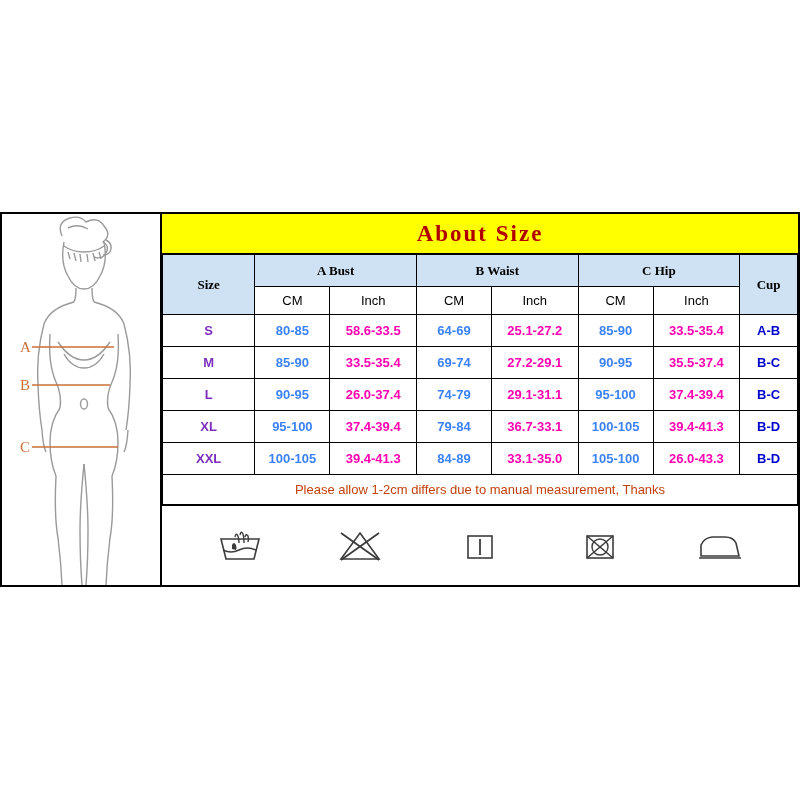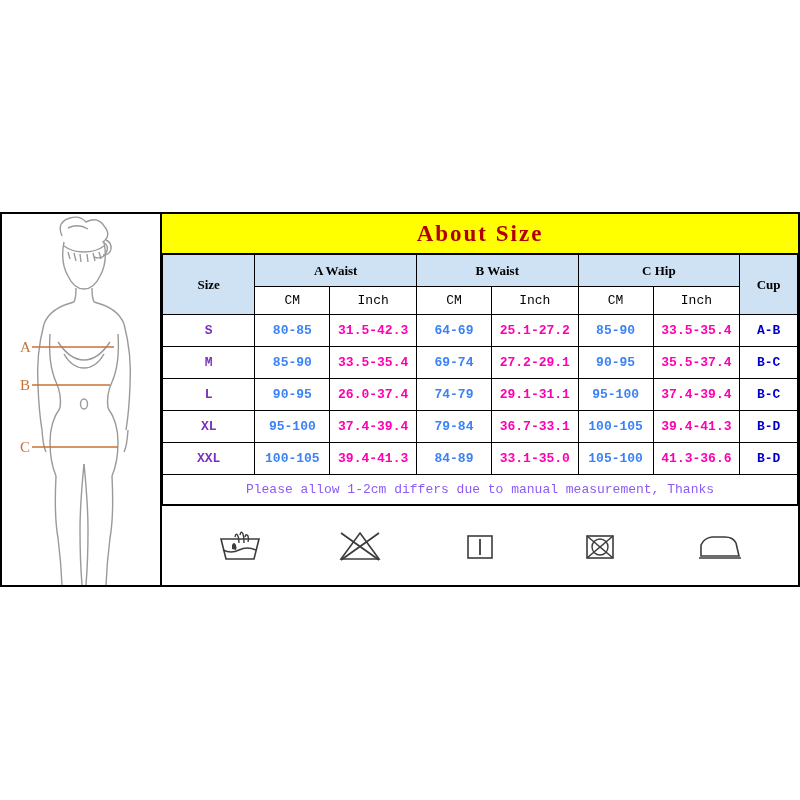--- a/index.html
+++ b/index.html
@@ -82,21 +82,21 @@
     letter-spacing: 2px;
   }
   table.size-table {
     border-collapse: collapse;
     width: 100%;
     table-layout: fixed;
   }
   table.size-table td, table.size-table th {
     border: 1px solid #000000;
     text-align: center;
-    font-family: Liberation Mono, monospace;
+    font-family: Liberation Sans, sans-serif;
     font-size: 13px;
     padding: 0;
     height: 32px;
     box-sizing: border-box;
   }
   .hdr-main {
     background: #cfe2f3;
     font-family: "Liberation Serif", serif !important;
     font-weight: bold;
     font-size: 16px;
@@ -125,21 +125,21 @@
   }
   .cell-cup {
     color: #0000cc;
     font-weight: bold;
     font-size: 13px;
   }
   .note-row td {
     height: 30px !important;
     font-family: "Liberation Mono", monospace;
     font-size: 13px;
-    color: #8b5cf6;
+    color: #c2410c;
     border-left: none;
     border-right: none;
   }
   .care-row {
     flex: 1 1 auto;
     display: flex;
     align-items: center;
     justify-content: space-around;
     border-top: 1px solid #000000;
     padding: 0 18px;
@@ -221,39 +221,39 @@
             <col style="width:15%">
           <col style="width:13%">
             <col style="width:15%">
           <col style="width:13%">
             <col style="width:15%">
           <col style="width:10%">
         </colgroup>
         <thead>
           <tr>
             <td class="hdr-main" rowspan="2">Size</td>
-            <td class="hdr-main" colspan="2">A Waist</td>
+            <td class="hdr-main" colspan="2">A Bust</td>
             <td class="hdr-main" colspan="2">B Waist</td>
             <td class="hdr-main" colspan="2">C Hip</td>
             <td class="hdr-main" rowspan="2">Cup</td>
           </tr>
           <tr>
             <td class="hdr-sub">CM</td>
             <td class="hdr-sub">Inch</td>
             <td class="hdr-sub">CM</td>
             <td class="hdr-sub">Inch</td>
             <td class="hdr-sub">CM</td>
             <td class="hdr-sub">Inch</td>
           </tr>
         </thead>
         <tbody>
           <tr>
             <td class="cell-size">S</td>
             <td class="cell-cm">80-85</td>
-            <td class="cell-inch">31.5-42.3</td>
+            <td class="cell-inch">58.6-33.5</td>
             <td class="cell-cm">64-69</td>
             <td class="cell-inch">25.1-27.2</td>
             <td class="cell-cm">85-90</td>
             <td class="cell-inch">33.5-35.4</td>
             <td class="cell-cup">A-B</td>
           </tr>
           <tr>
             <td class="cell-size">M</td>
             <td class="cell-cm">85-90</td>
             <td class="cell-inch">33.5-35.4</td>
@@ -283,21 +283,21 @@
             <td class="cell-inch">39.4-41.3</td>
             <td class="cell-cup">B-D</td>
           </tr>
           <tr>
             <td class="cell-size">XXL</td>
             <td class="cell-cm">100-105</td>
             <td class="cell-inch">39.4-41.3</td>
             <td class="cell-cm">84-89</td>
             <td class="cell-inch">33.1-35.0</td>
             <td class="cell-cm">105-100</td>
-            <td class="cell-inch">41.3-36.6</td>
+            <td class="cell-inch">26.0-43.3</td>
             <td class="cell-cup">B-D</td>
           </tr>
           <tr class="note-row">
             <td colspan="8">Please allow 1-2cm differs due to manual measurement, Thanks</td>
           </tr>
         </tbody>
       </table>
 
       <div class="care-row">
 

